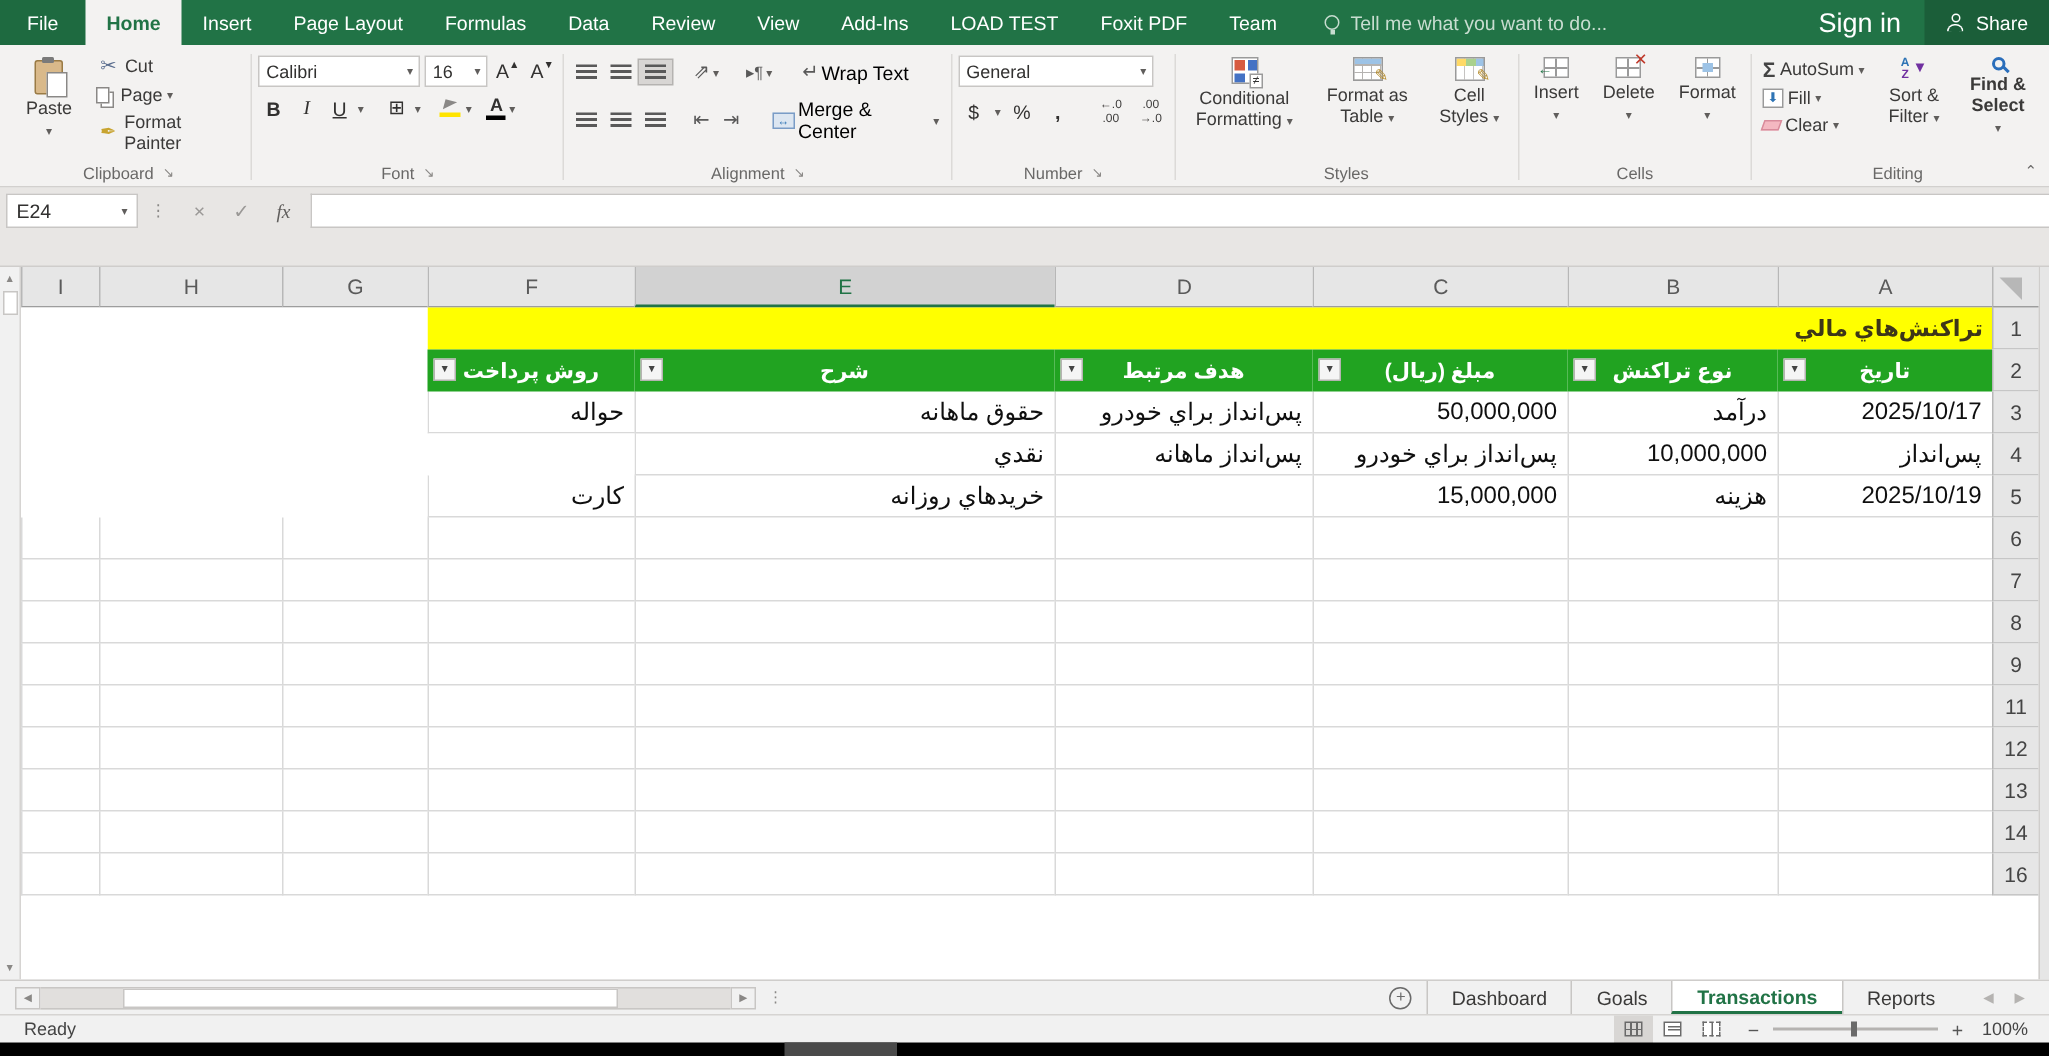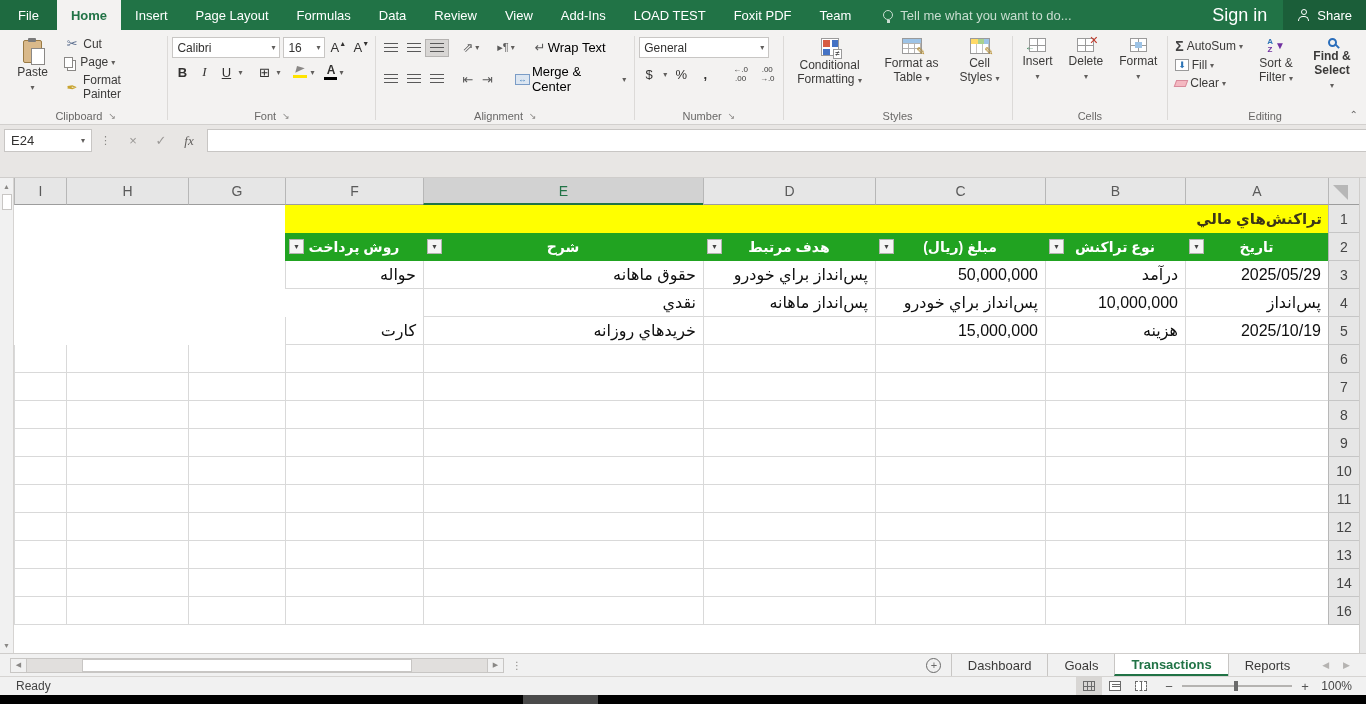--- a/index.html
+++ b/index.html
@@ -528,21 +528,21 @@
             <span>روش پرداخت</span>
             <span class="filterbtn">▼</span>
           </div>
         <div class="w"></div>
           <div class="w"></div>
           <div class="w"></div>
       </div>
 
       <div class="grow">
         <div class="rowh">3</div>
-        <div class="c num">2025/05/29</div>
+        <div class="c num">2025/10/17</div>
         <div class="c">درآمد</div>
         <div class="c num">50,000,000</div>
         <div class="c">پس‌انداز براي خودرو</div>
         <div class="c">حقوق ماهانه</div>
         <div class="c">حواله</div>
         <div class="w"></div>
           <div class="w"></div>
           <div class="w"></div>
       </div>
 
@@ -613,32 +613,20 @@
           <div class="c"></div>
           <div class="c"></div>
           <div class="c"></div>
           <div class="c"></div>
           <div class="c"></div>
           <div class="c"></div>
           <div class="c"></div>
           <div class="c"></div>
         </div>
       <div class="grow">
-          <div class="rowh">10</div>
-          <div class="c"></div>
-          <div class="c"></div>
-          <div class="c"></div>
-          <div class="c"></div>
-          <div class="c"></div>
-          <div class="c"></div>
-          <div class="c"></div>
-          <div class="c"></div>
-          <div class="c"></div>
-        </div>
-      <div class="grow">
           <div class="rowh">11</div>
           <div class="c"></div>
           <div class="c"></div>
           <div class="c"></div>
           <div class="c"></div>
           <div class="c"></div>
           <div class="c"></div>
           <div class="c"></div>
           <div class="c"></div>
           <div class="c"></div>

